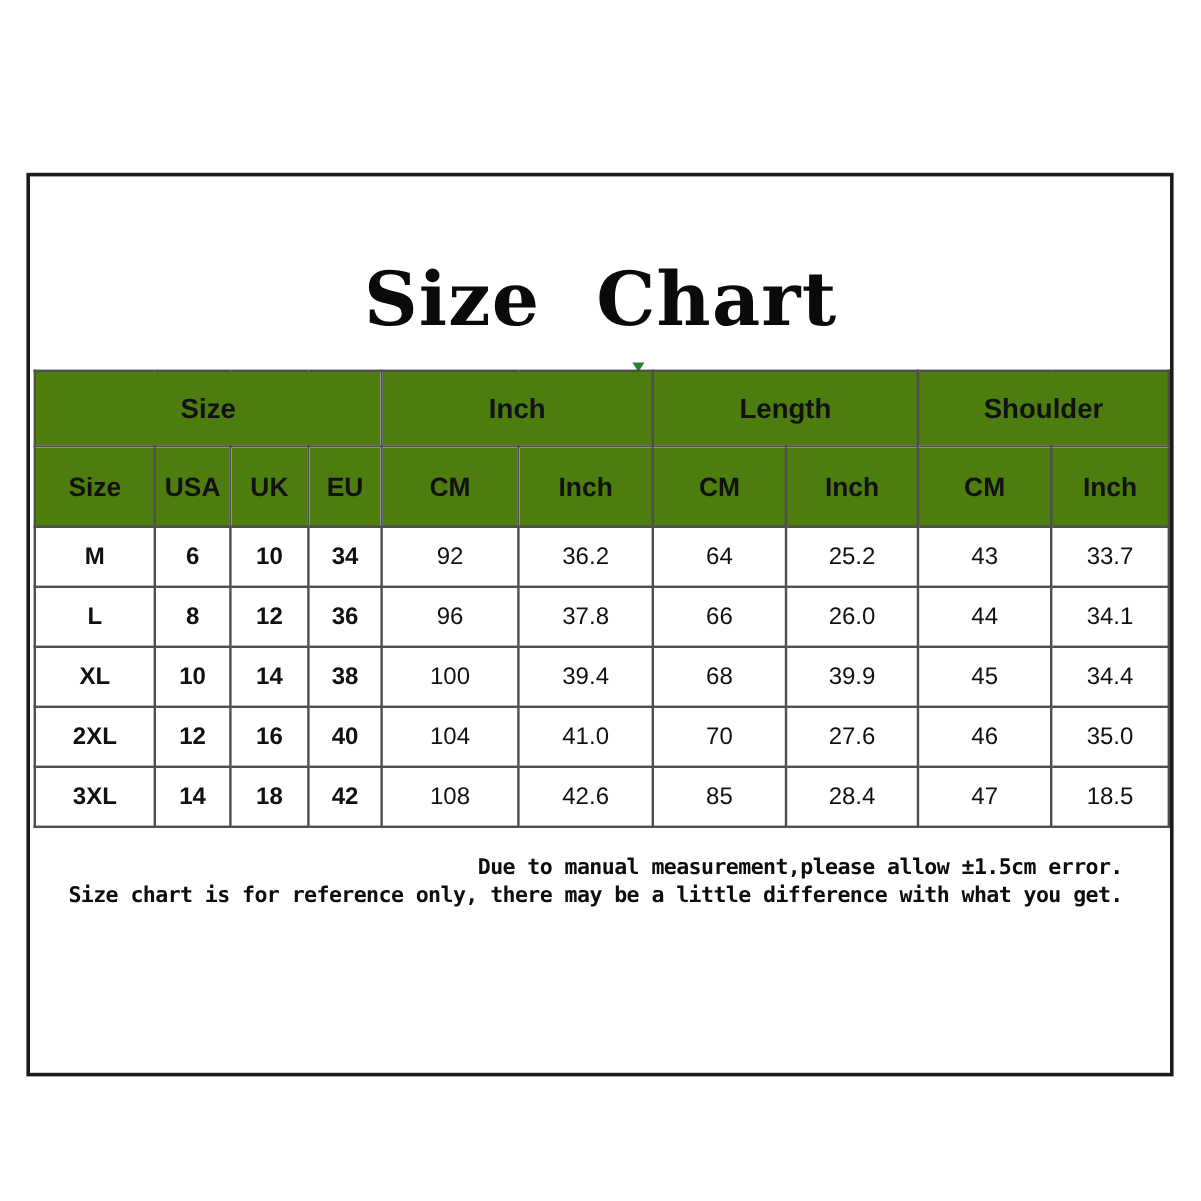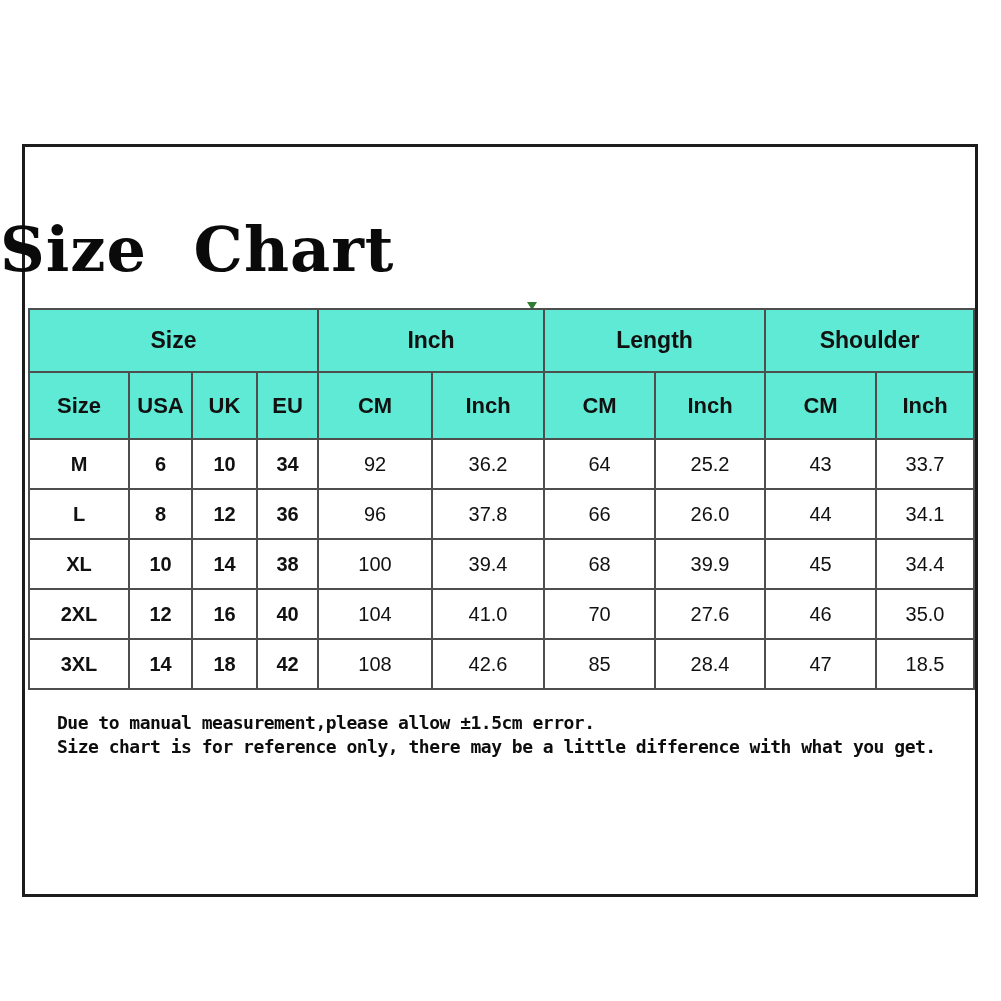--- a/index.html
+++ b/index.html
@@ -22,21 +22,21 @@
     height: 753px;
     box-sizing: border-box;
     border: 3px solid #1c1c1c;
     background: transparent;
   }
   .page-title {
     position: absolute;
     top: 213px;
     left: 0;
     width: 1001px;
-    text-align: left;
+    text-align: center;
     font-family: "DejaVu Serif", "Liberation Serif", serif;
     font-weight: bold;
     font-size: 62px;
     letter-spacing: 1px;
     word-spacing: 24px;
     color: #0a0a0a;
   }
   table.size-table {
     position: absolute;
     left: 28px;
@@ -48,38 +48,39 @@
   }
   .size-table th, .size-table td {
     border: 2px solid #4e4e4e;
     text-align: center;
     vertical-align: middle;
     padding: 0;
     color: #111111;
     overflow: hidden;
   }
   .size-table thead th {
-    background: #5eead4;
+    background: #4d7c0f;
   }
   tr.group-row { height: 63px; font-size: 23px; font-weight: bold; }
   tr.sub-row   { height: 67px; font-size: 22px; font-weight: bold; }
   .size-table tbody tr { height: 50px; font-size: 20px; background: #ffffff; }
   .size-table tbody td { font-weight: normal; }
   .size-table tbody td:nth-child(-n+4) { font-weight: bold; }
   .notes-block {
     position: absolute;
     left: 57px;
     top: 711px;
     font-family: "DejaVu Sans Mono", "Liberation Mono", monospace;
     font-weight: bold;
     font-size: 18px;
     line-height: 24px;
     letter-spacing: -0.5px;
     color: #0d0d0d;
     white-space: nowrap;
+    text-align: right;
   }
   .green-mark {
     position: absolute;
     left: 527px;
     top: 302px;
     width: 0;
     height: 0;
     border-left: 5px solid transparent;
     border-right: 5px solid transparent;
     border-top: 8px solid #2f7d32;

